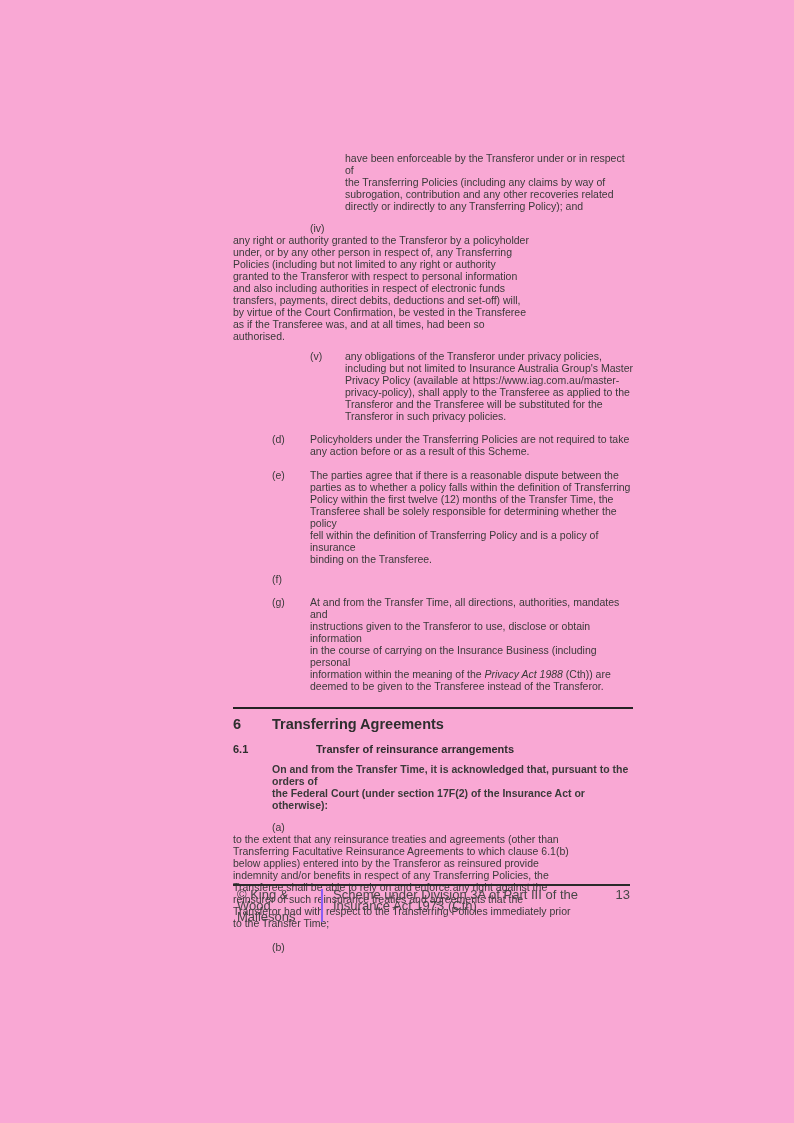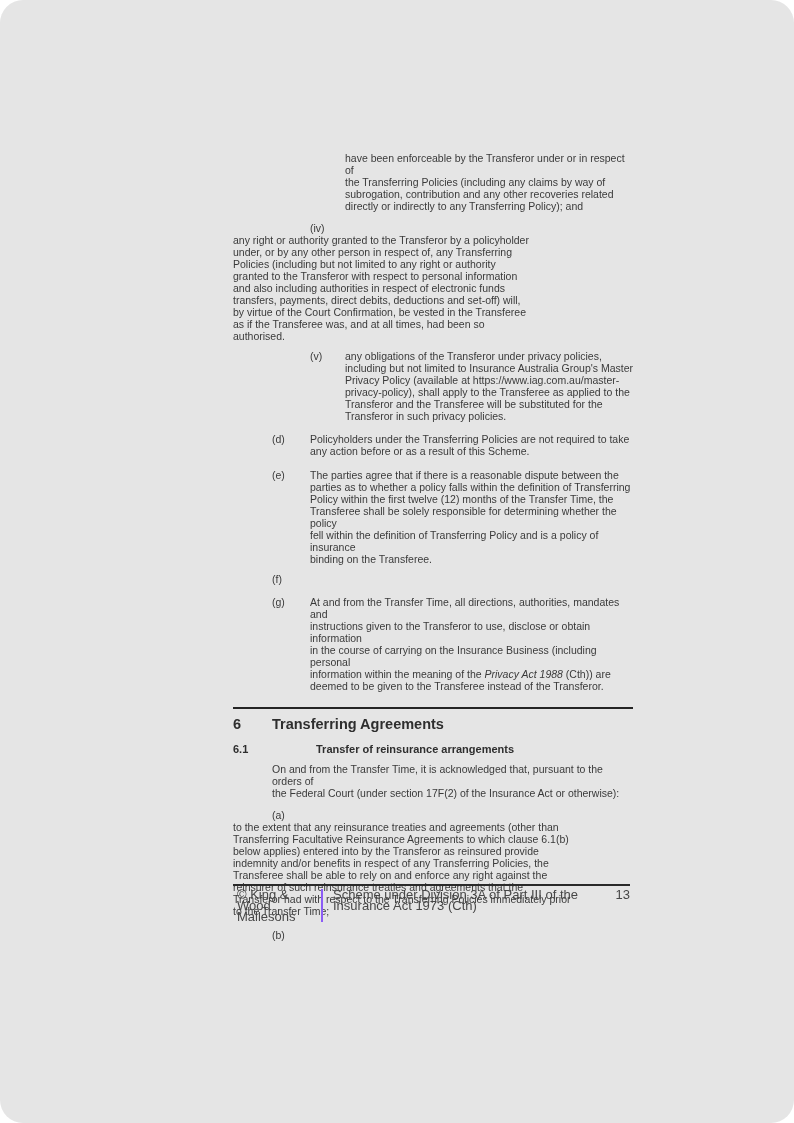--- a/index.html
+++ b/index.html
@@ -1,43 +1,42 @@
 <!DOCTYPE html>
 <html><head>
 <meta charset="utf-8">
 <style>
   html, body { margin: 0; padding: 0; background: #ffffff; }
   .page {
     position: relative;
     width: 794px;
     height: 1123px;
-    background: #e5e5e5;
+    background: #f9a8d4;
     font-family: "Liberation Sans", sans-serif;
     color: #3a3a3a;
     overflow: hidden;
-    border-radius: 23px;
   }
   .content {
     position: absolute;
     left: 233px;
     top: 152px;
     width: 402px;
     font-size: 10.5px;
     line-height: 12px;
   }
   .pre { white-space: pre-line; }
   .row { display: flex; align-items: flex-start; }
   
   .row.lvl1 .lbl { flex: none; width: 38px; margin-left: 39px; }
   .row.lvl1 .txt { flex: 1; }
   
   .row.lvl2 .lbl { flex: none; width: 35px; margin-left: 77px; }
   .row.lvl2 .txt { flex: 1; }
   .cont2 { margin-left: 112px; }
-  .indent1 { margin-left: 39px; }
+  .indent1 { margin-left: 39px; font-weight: bold; }
 
   .mt10 { margin-top: 10px; flex-direction: column; }
   .mt8  { margin-top: 8px; }
   .mt11 { margin-top: 11px; }
   .mt12 { margin-top: 12px; }
 
   .rule {
     margin-top: 15px;
     border: none;
     border-top: 2px solid #242424;

